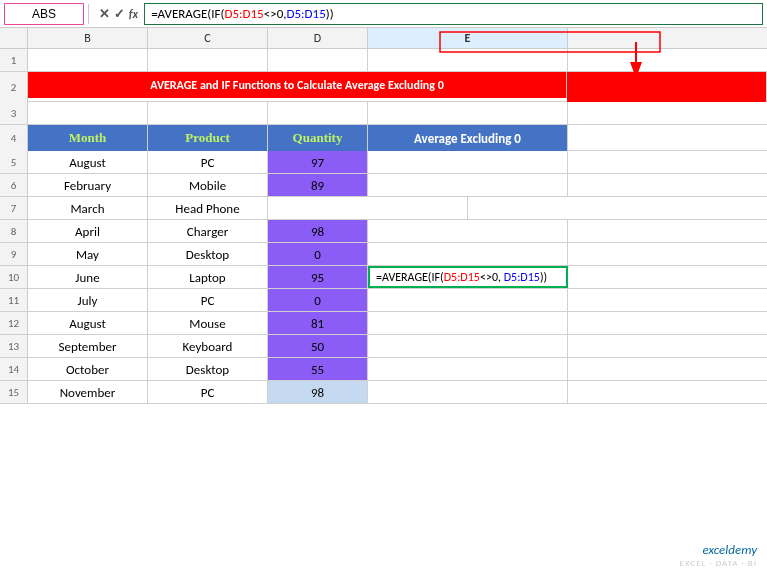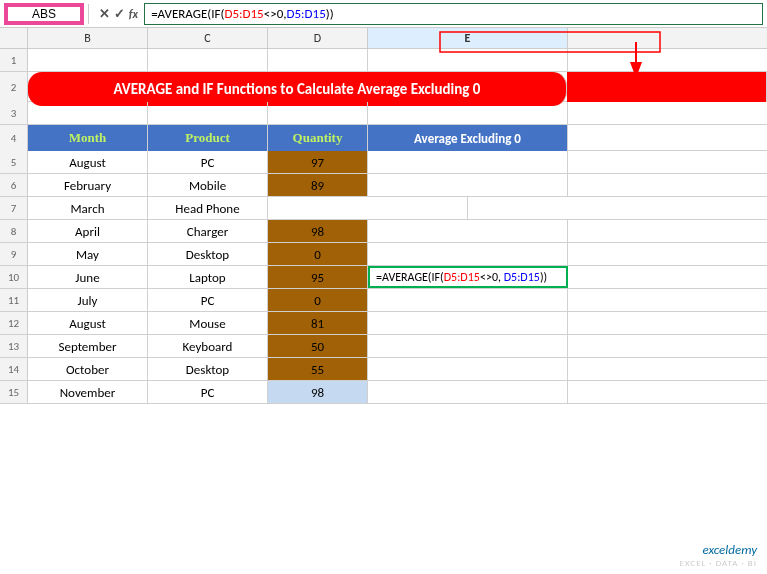--- a/index.html
+++ b/index.html
@@ -25,21 +25,21 @@
       display: flex;
       align-items: center;
       border-bottom: 1px solid #ccc;
       background: #fff;
       height: 28px;
       padding: 0 4px;
     }
 
     .name-box {
       width: 80px;
-      border: 4px solid #ec4899;
+      border: 1px solid #ec4899;
       padding: 2px 4px;
       font-size: 12px;
       text-align: center;
       background: #fff;
       height: 22px;
     }
 
     .formula-bar-separator {
       width: 1px;
       height: 20px;
@@ -139,21 +139,21 @@
 
     .cell-blue-header {
       background: #4472C4;
       color: #bef264;
       font-weight: bold;
       justify-content: center;
       font-family: Liberation Serif, serif;
     }
 
     .cell-quantity {
-      background: #a16207;
+      background: #8b5cf6;
       justify-content: center;
     }
 
     .cell-avg-header {
       background: #4472C4;
       color: white;
       font-weight: bold;
       justify-content: center;
     }
 
@@ -241,21 +241,21 @@
       <div class="grid-row">
         <div class="row-num">1</div>
         <div class="cell col-b"></div>
         <div class="cell col-c"></div>
         <div class="cell col-d"></div>
         <div class="cell col-e"></div>
       </div>
 
       <div class="grid-row" style="height:30px;">
         <div class="row-num" style="height:30px;">2</div>
-        <div class="cell col-b title-cell merged-title" style="height:34px; width:440px; font-size:15px;border-radius:14px;">AVERAGE and IF Functions to Calculate Average Excluding 0</div>
+        <div class="cell col-b title-cell merged-title" style="height:26px; width:440px; font-size:12px;">AVERAGE and IF Functions to Calculate Average Excluding 0</div>
         <div class="cell col-e" style="height:30px; background:#FF0000; border-left:none;"></div>
       </div>
 
       <div class="grid-row">
         <div class="row-num">3</div>
         <div class="cell col-b"></div>
         <div class="cell col-c"></div>
         <div class="cell col-d"></div>
         <div class="cell col-e"></div>
       </div>

